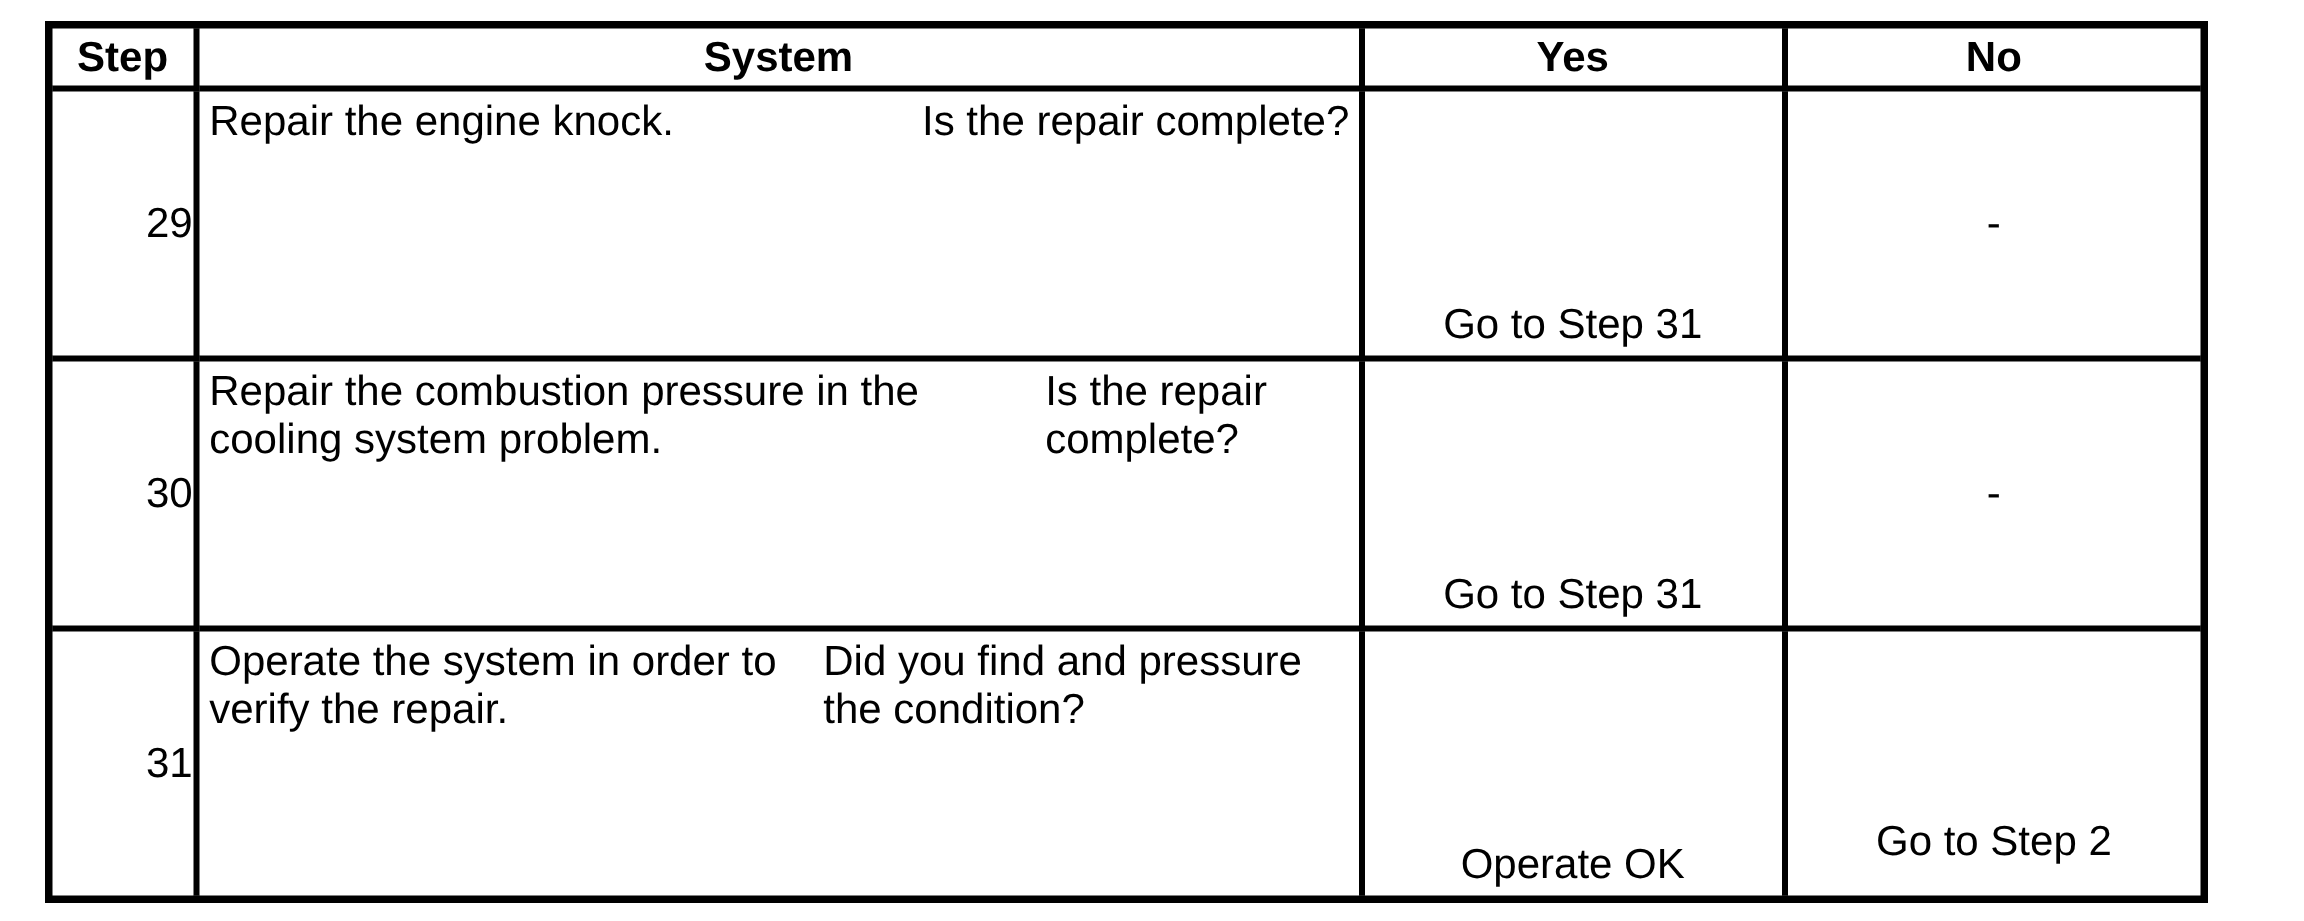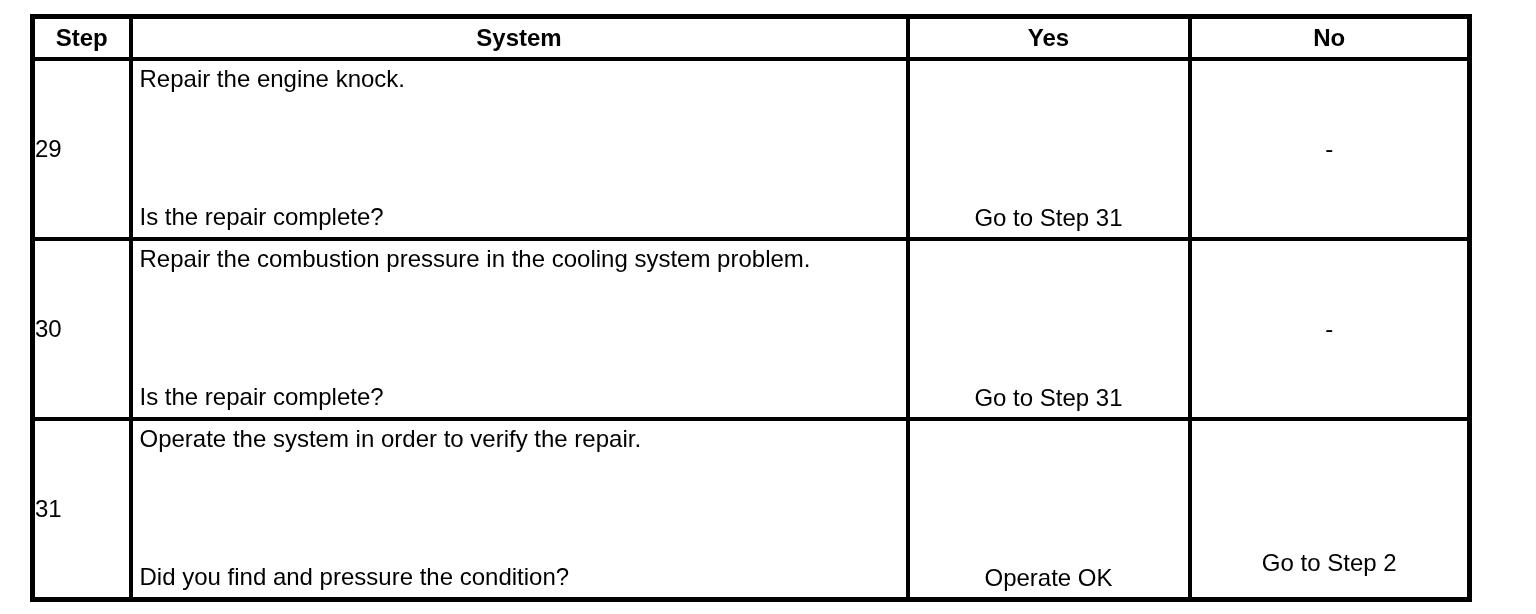--- a/index.html
+++ b/index.html
@@ -17,39 +17,39 @@
     top: 14px;
     width: 1437px;
     border-collapse: collapse;
     table-layout: fixed;
     background: #ffffff;
     border: 5px solid #000000;
   }
   .diagnostic-table th,
   .diagnostic-table td {
     border: 4px solid #000000;
-    font-size: 24px;
+    font-size: 28px;
     padding: 0;
     overflow: hidden;
   }
   .diagnostic-table th {
     font-weight: bold;
     text-align: center;
     vertical-align: middle;
     height: 38px;
   }
   .row-body td { height: 176px; }
   .cell-step {
-    text-align: left;
+    text-align: right;
     vertical-align: middle;
   }
   .cell-action { vertical-align: top; }
   .action-flex {
     display: flex;
-    flex-direction: column;
+    flex-direction: row;
     justify-content: space-between;
     height: 166px;
     padding: 4px 6px 2px 7px;
   }
   .cell-yes {
     text-align: center;
     vertical-align: bottom;
   }
   .cell-yes .cell-inner { padding-bottom: 5px; }
   .cell-no-middle {

